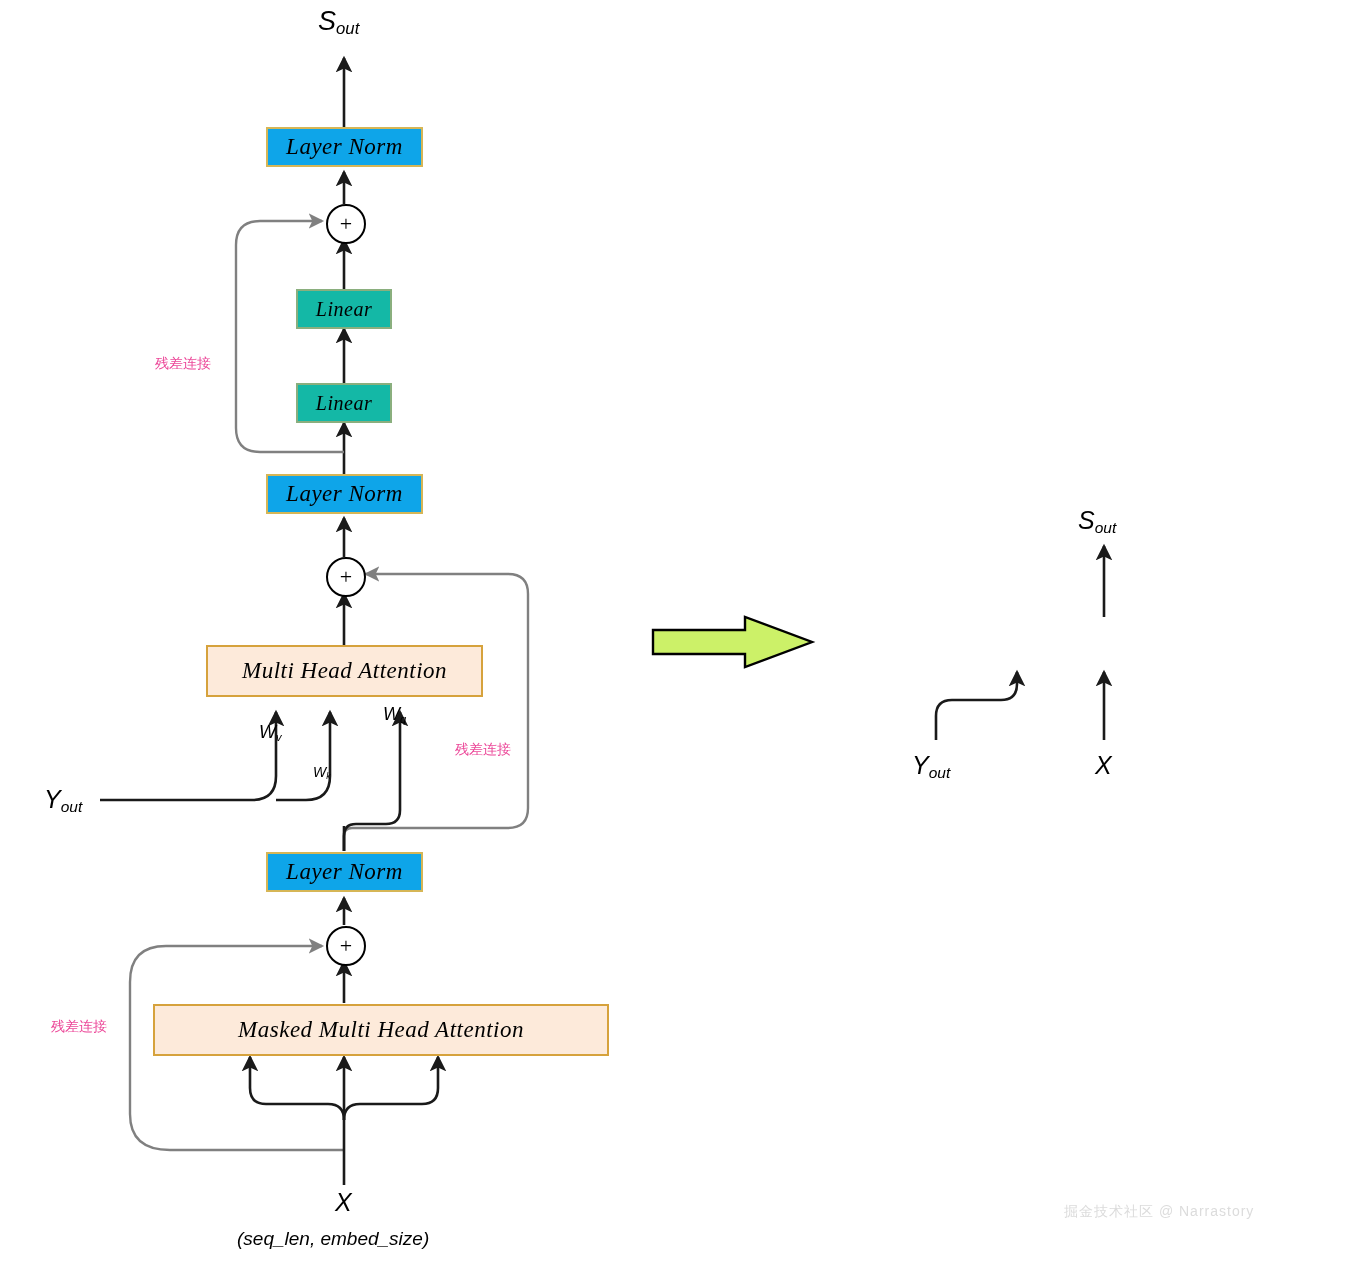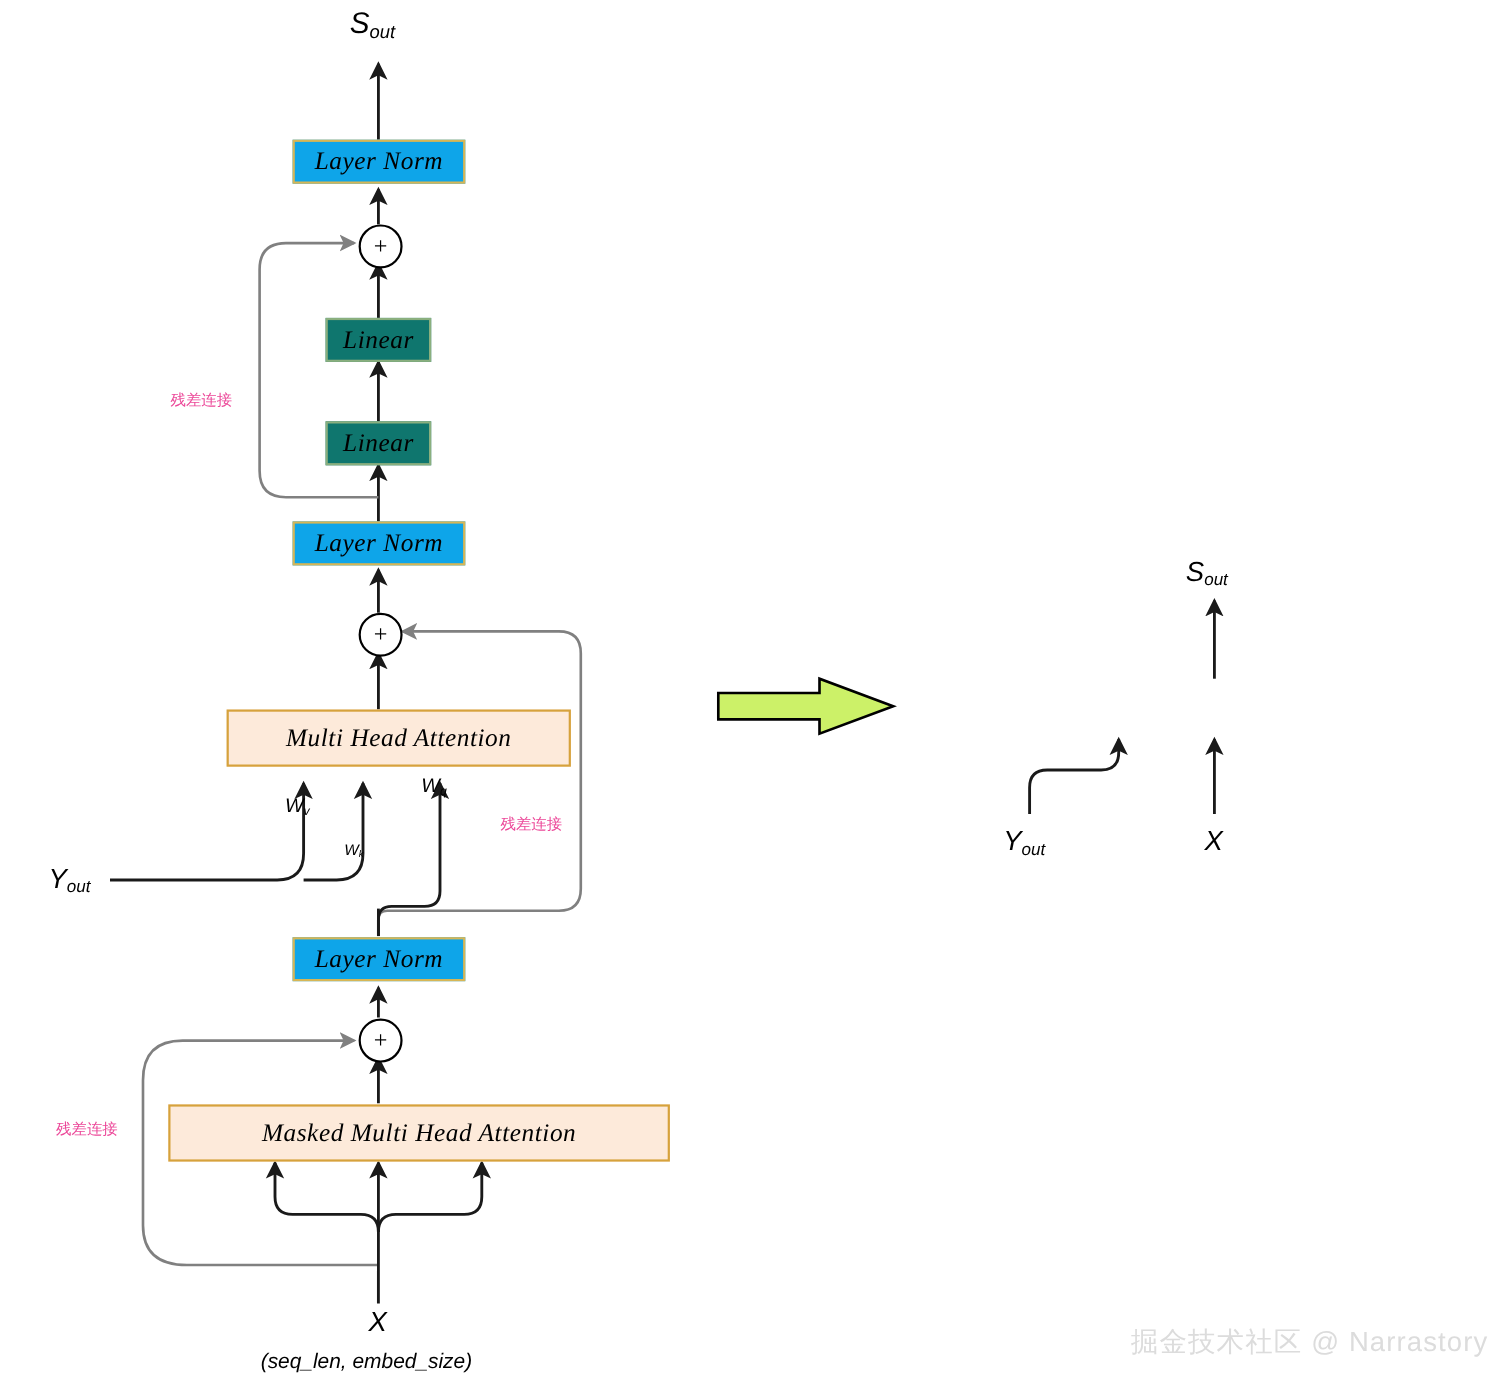--- a/index.html
+++ b/index.html
@@ -39,23 +39,23 @@
     white-space: nowrap;
     letter-spacing: 0.5px;
     color: #000000;
   }
   .box-layernorm {
     background: #0ea5e9;
     border: 2px solid #d6b656;
     font-size: 23px;
   }
   .box-linear {
-    background: #0f766e;
+    background: #14b8a6;
     border: 2px solid #8aaf7e;
-    font-size: 23px;
+    font-size: 20px;
   }
   .box-attention {
     background: #fdeada;
     border: 2px solid #d6a23c;
     font-size: 23px;
   }
   .box-plain {
     background: #ffffff;
     border: 2px solid #000000;
     font-size: 25px;
@@ -209,21 +209,21 @@
   </div>
 
   <div class="node-box box-linear" style="left:296px; top:383px; width:96px; height:40px;">
     <span>Linear</span>
   </div>
 
   <div class="node-box box-layernorm" style="left:266px; top:474px; width:157px; height:40px;">
     <span>Layer Norm</span>
   </div>
 
-  <div class="node-box box-attention" style="left:206px; top:645px; width:313px; height:52px;">
+  <div class="node-box box-attention" style="left:206px; top:645px; width:277px; height:52px;">
     <span>Multi Head Attention</span>
   </div>
 
   <div class="node-box box-layernorm" style="left:266px; top:852px; width:157px; height:40px;">
     <span>Layer Norm</span>
   </div>
 
   <div class="node-box box-attention" style="left:153px; top:1004px; width:456px; height:52px;">
     <span>Masked Multi Head Attention</span>
   </div>
@@ -287,15 +287,15 @@
   </div>
 
   <div class="math-label" style="left:912px; top:751px; font-size:25px;">
     <span>Y</span><sub>out</sub>
   </div>
 
   <div class="math-label" style="left:1095px; top:751px; font-size:25px;">
     <span>X</span>
   </div>
 
-  <div class="watermark" style="left:1028px; top:1203px; font-size:25px;">掘金技术社区 @ Narrastory</div>
+  <div class="watermark" style="left:1064px; top:1203px; font-size:14px;">掘金技术社区 @ Narrastory</div>
 
 </div>
 
 </body></html>

